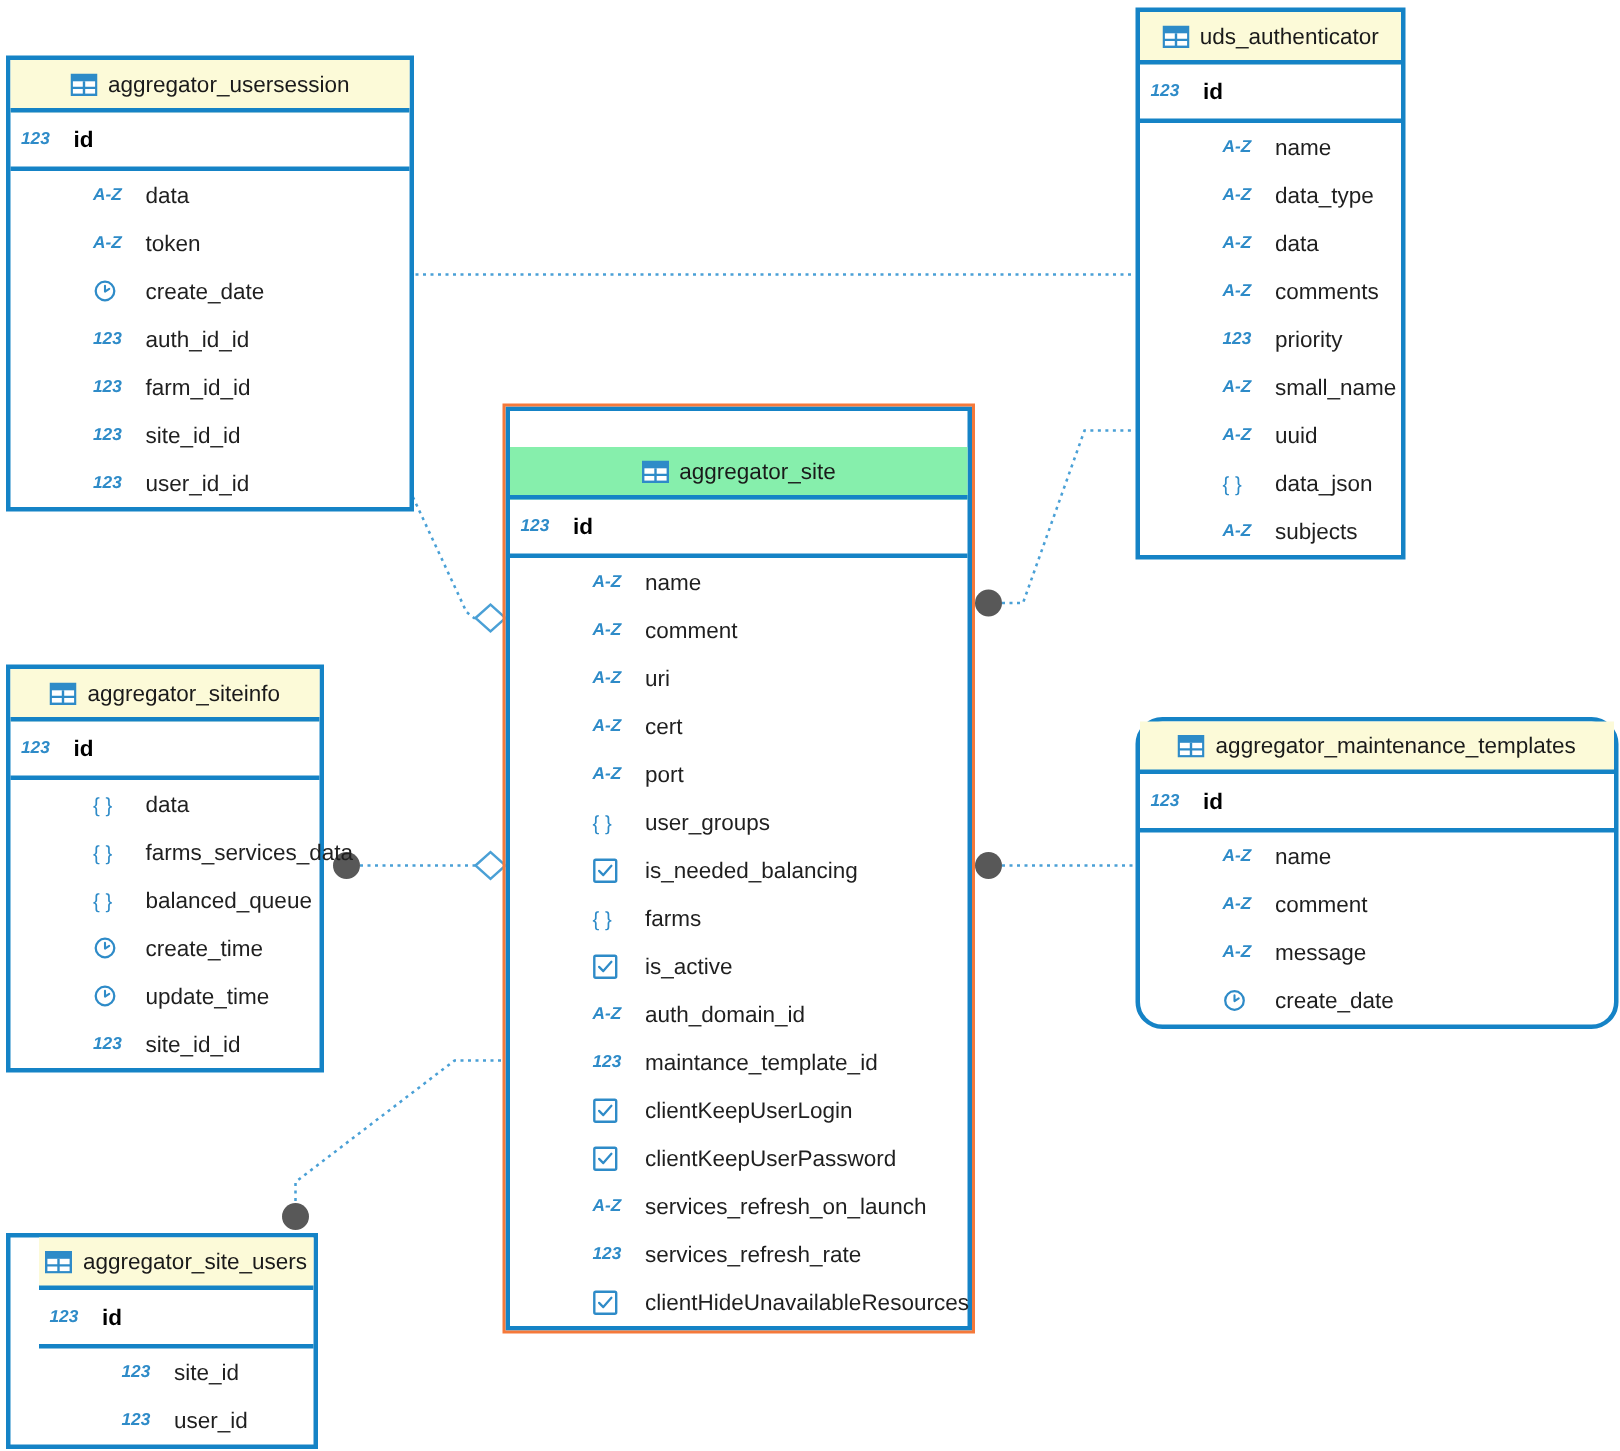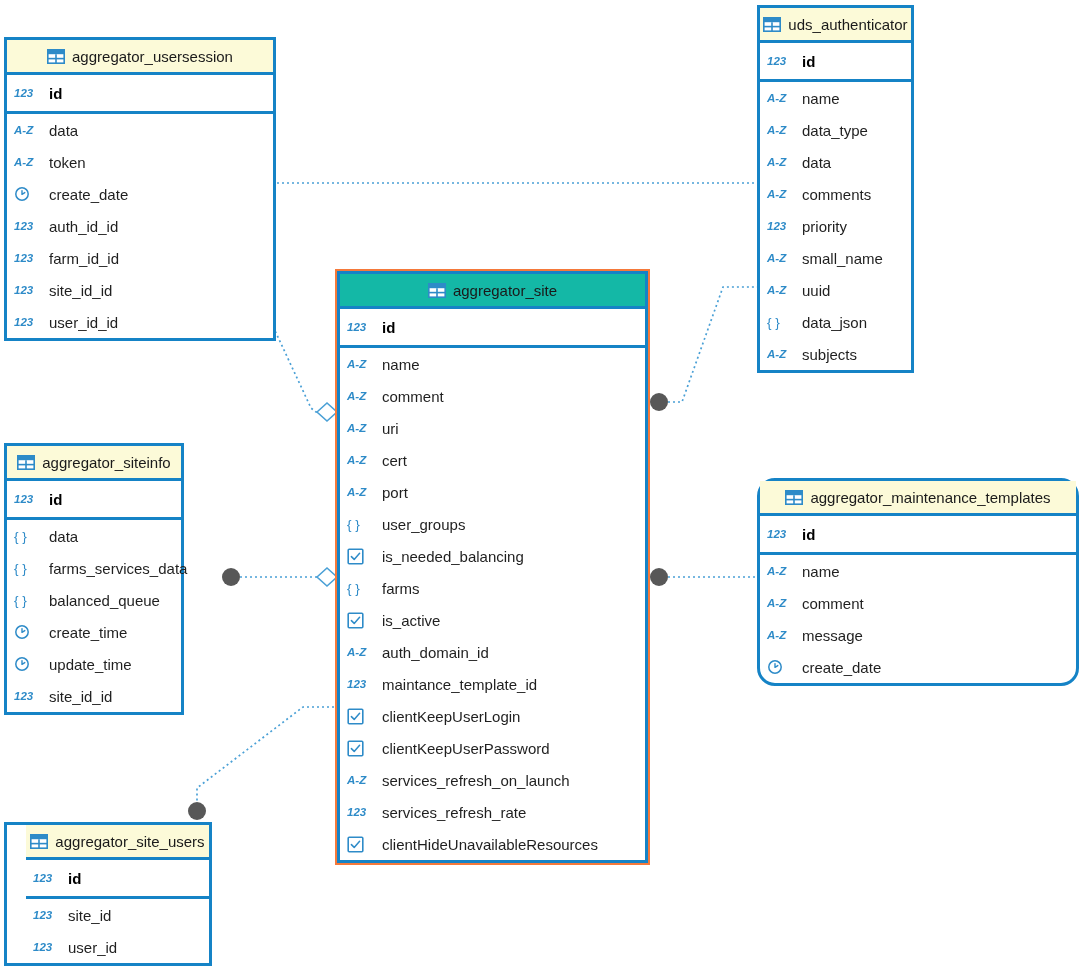--- a/index.html
+++ b/index.html
@@ -11,30 +11,30 @@
   .erd-table{
     position:absolute;background:#ffffff;
     border:3px solid #1583c6;box-sizing:border-box;
   }
   .erd-table.selected{outline:2px solid #f5793a;}
   .tbl-header{
     height:32px;background:#fcfad8;border-bottom:3px solid #1583c6;
     display:flex;align-items:center;justify-content:center;gap:7px;
     white-space:nowrap;overflow:hidden;
   }
-  .selected .tbl-header{background:#14b8a6;}
+  .selected .tbl-header{background:#86efac;margin-top:24px;}
   .tbl-title{font-size:15px;color:#1a1a1a;}
   .id-row{
     height:36px;border-bottom:3px solid #1583c6;
     display:flex;align-items:center;padding-left:7px;gap:9px;
     font-weight:bold;font-size:15px;color:#000;white-space:nowrap;
   }
   .field-row{
     height:32px;display:flex;align-items:center;padding-left:7px;gap:9px;
-    font-size:15px;color:#1f1f1f;white-space:nowrap;
+    font-size:15px;color:#1f1f1f;white-space:nowrap;margin-left:48px;
   }
   .fi{
     width:26px;flex:0 0 26px;display:inline-flex;align-items:center;
     color:#2e8bc8;font-weight:bold;
   }
   .fi.txt{font-size:11.5px;letter-spacing:0;font-style:italic;}
   .fi.json-t{font-size:13.5px;font-weight:normal;}
   .fi svg{display:block;}
   .hdr-icon svg{display:block;}
 </style>
@@ -102,21 +102,21 @@
         </div>
         <div class="field-row">
           <span class="fi txt">123</span>
           <span>site_id_id</span>
         </div>
         <div class="field-row">
           <span class="fi txt">123</span>
           <span>user_id_id</span>
         </div>
       </div>
-      <div class="erd-table" style="left: 757px; top: 5px; width: 157px;">
+      <div class="erd-table" style="left: 757px; top: 5px; width: 180px;">
         <div class="tbl-header">
           <span class="hdr-icon">
             <svg width="18" height="15" viewBox="0 0 18 15">
               <rect x="0.8" y="0.8" width="16.4" height="13.4" fill="#fff" stroke="#2e8bc8" stroke-width="1.6"></rect>
               <rect x="0.8" y="0.8" width="16.4" height="4.4" fill="#2e8bc8"></rect>
               <line x1="9" y1="5.2" x2="9" y2="14" stroke="#2e8bc8" stroke-width="1.6"></line>
               <line x1="0.8" y1="9.6" x2="17.2" y2="9.6" stroke="#2e8bc8" stroke-width="1.6"></line>
             </svg>
           </span>
           <span class="tbl-title">uds_authenticator</span>
@@ -261,21 +261,21 @@
         <div class="field-row">
           <span class="fi">
             <svg width="17" height="17" viewBox="0 0 17 17">
               <rect x="1.2" y="1.2" width="14.6" height="14.6" rx="1" fill="#fff" stroke="#2e8bc8" stroke-width="1.6"></rect>
               <path d="M4.4 8.6 L7.2 11.4 L12.6 5.2" fill="none" stroke="#2e8bc8" stroke-width="1.5" stroke-linecap="round" stroke-linejoin="round"></path>
             </svg>
           </span>
           <span>clientHideUnavailableResources</span>
         </div>
       </div>
-      <div class="erd-table" style="left: 4px; top: 443px; width: 180px;">
+      <div class="erd-table" style="left: 4px; top: 443px; width: 212px;">
         <div class="tbl-header">
           <span class="hdr-icon">
             <svg width="18" height="15" viewBox="0 0 18 15">
               <rect x="0.8" y="0.8" width="16.4" height="13.4" fill="#fff" stroke="#2e8bc8" stroke-width="1.6"></rect>
               <rect x="0.8" y="0.8" width="16.4" height="4.4" fill="#2e8bc8"></rect>
               <line x1="9" y1="5.2" x2="9" y2="14" stroke="#2e8bc8" stroke-width="1.6"></line>
               <line x1="0.8" y1="9.6" x2="17.2" y2="9.6" stroke="#2e8bc8" stroke-width="1.6"></line>
             </svg>
           </span>
           <span class="tbl-title">aggregator_siteinfo</span>

